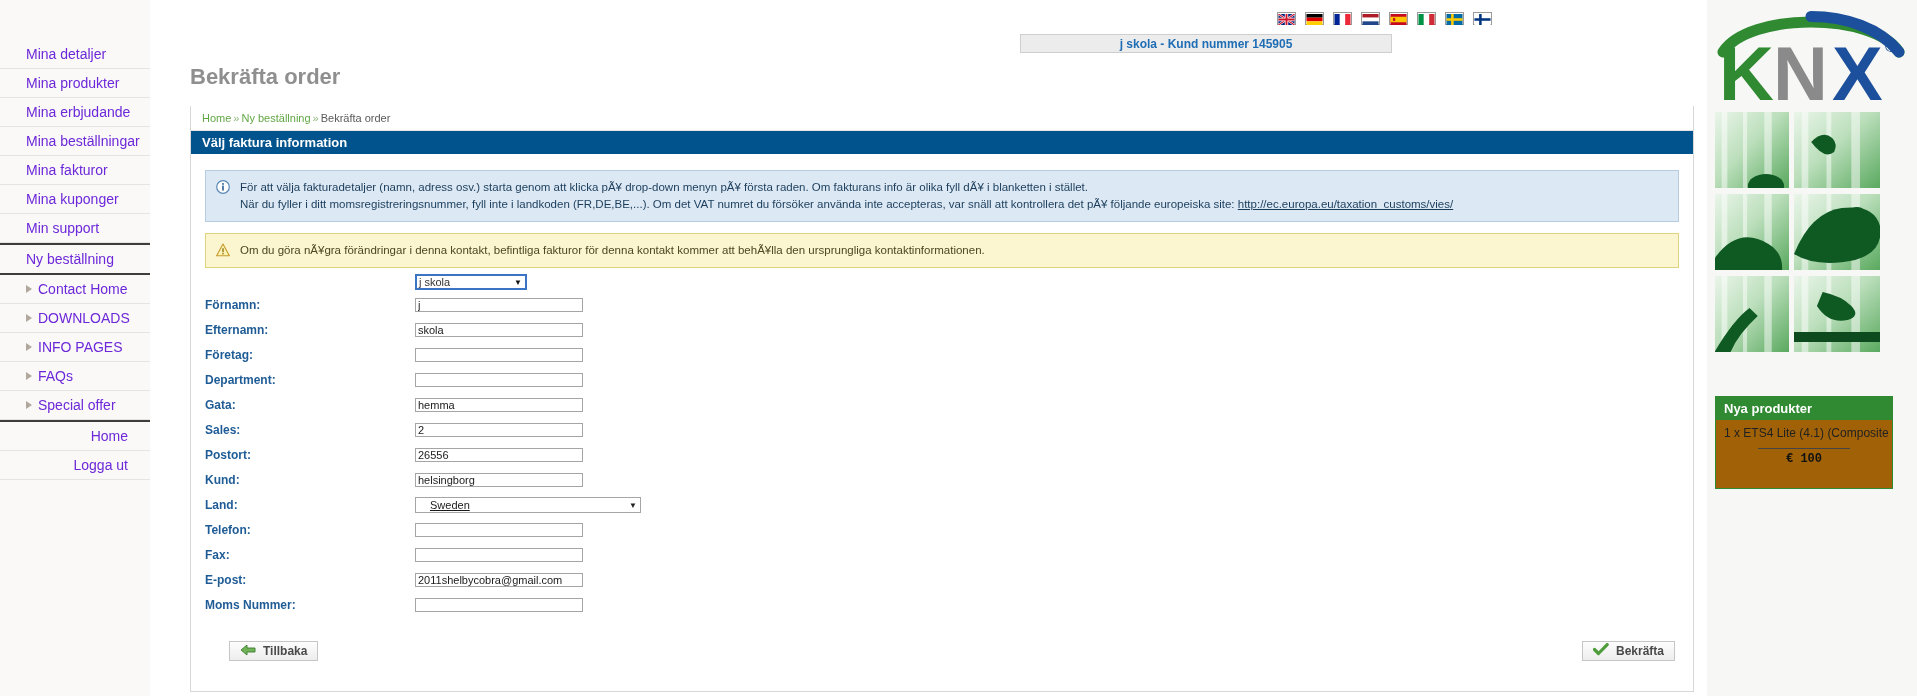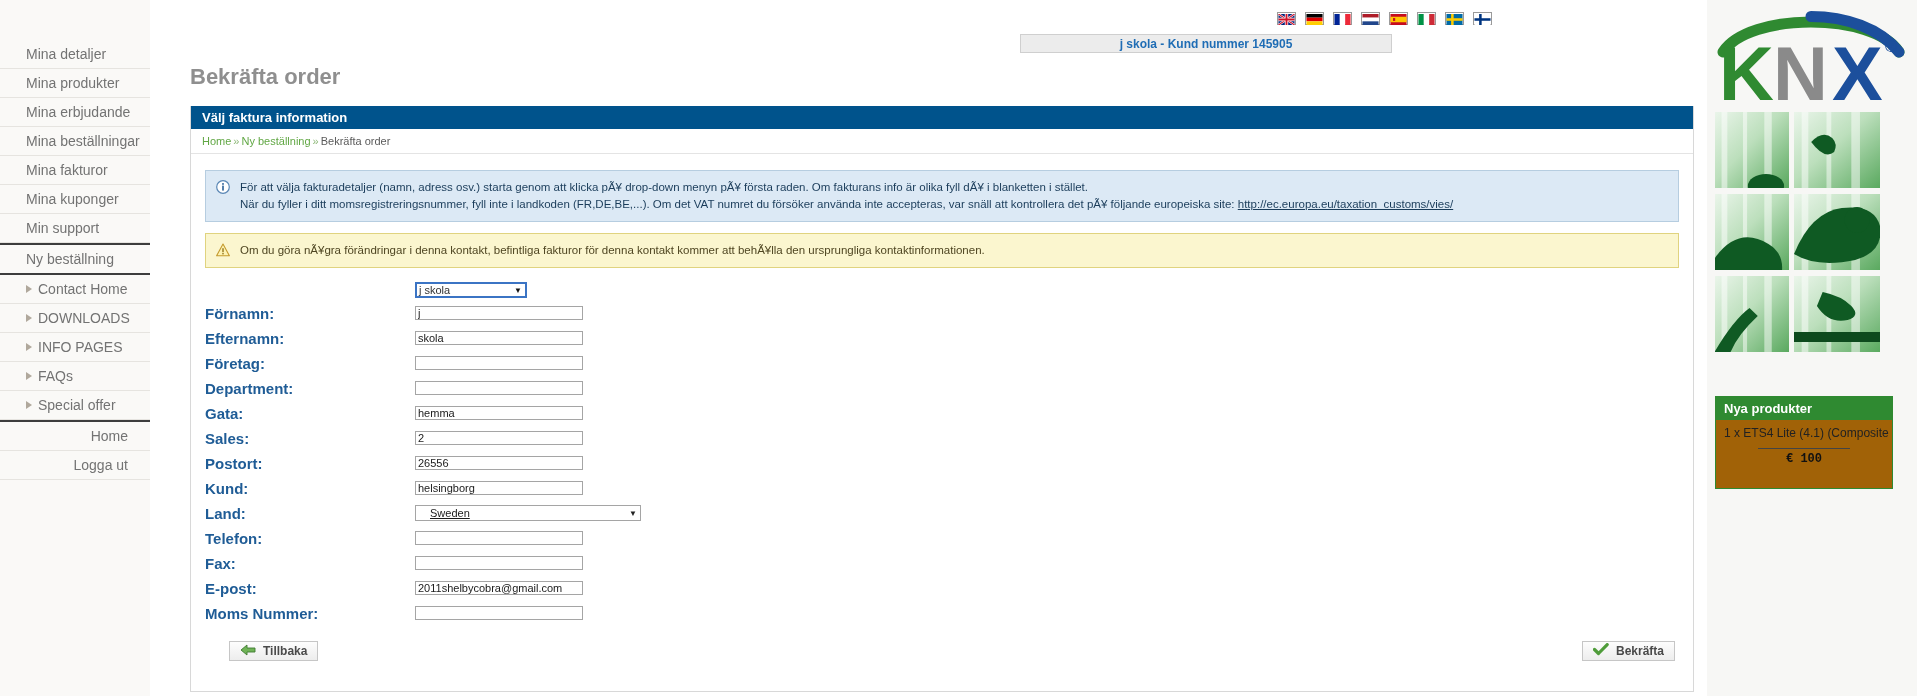--- a/index.html
+++ b/index.html
@@ -16,21 +16,21 @@
   #page{position:relative;width:1917px;height:696px;background:#fff;}
 
   
   #sidebar{
     position:absolute;left:0;top:0;width:150px;height:696px;
     background:#faf9f7;
     padding-top:40px;
     box-sizing:border-box;
   }
   .nav-item{
-    font-size:14px;color:#737373;
+    font-size:14px;color:#6d28d9;
     padding:6px 0 6px 26px;
     border-bottom:1px solid #e6e4e0;
     cursor:pointer;white-space:nowrap;
     line-height:16px;
   }
   .nav-item.strong-top{border-top:2px solid #3d3d3d;}
   .nav-item.strong-bottom{border-bottom:2px solid #3d3d3d;}
   .nav-item.right{text-align:right;padding-right:22px;padding-left:0;}
   .nav-arrow{
     display:inline-block;width:0;height:0;
@@ -91,25 +91,25 @@
     position:relative;
     font-size:11.5px;color:#1a3c5a;line-height:17px;
   }
   .alert.warn{background:#fbf6cf;border-color:#e0d37f;color:#4f4622;margin-top:11px;}
   .alert .ico{
     position:absolute;left:10px;top:9px;width:14px;height:14px;
   }
   .alert a{color:#1a3c5a;}
 
   
-  #form{margin-top:14px;}
+  #form{margin-top:6px;}
   .frow{display:flex;align-items:center;height:18px;margin-bottom:0px;}
   .flabel{
     width:224px;padding-left:14px;box-sizing:border-box;
-    color:#1f5c96;font-weight:bold;font-size:15px;
+    color:#1f5c96;font-weight:bold;font-size:12px;
   }
   .finput{
     width:168px;height:14px;
     border:1px solid #a5a5a5;background:#fff;
     font-family:"Liberation Sans", sans-serif;
     font-size:11px;color:#1a1a1a;
     padding:0 2px;box-sizing:border-box;
     line-height:14px;
   }
   .fselect{
@@ -252,25 +252,25 @@
         </div>
       <div id="customer-bar">
         <span>j skola - Kund nummer 145905</span>
       </div>
     </div>
 
     <h1 id="page-title">Bekräfta order</h1>
 
     <div id="content">
 
-      <div id="panel-header">Välj faktura information</div>
-
       <div id="breadcrumb">
         <a href="#">Home</a><span class="sep">»</span><a href="#">Ny beställning</a><span class="sep">»</span><span class="cur">Bekräfta order</span>
       </div>
+
+      <div id="panel-header">Välj faktura information</div>
 
       <div class="alert">
         <span class="ico">
           <svg viewBox="0 0 14 14" width="14" height="14">
               <circle cx="7" cy="7" r="6.3" fill="#fff" stroke="#5a87b5" stroke-width="1.2"></circle>
               <rect x="6.2" y="5.6" width="1.6" height="5" fill="#2a5f96"></rect>
               <rect x="6.2" y="3.1" width="1.6" height="1.7" fill="#2a5f96"></rect>
             </svg>
         </span>
         <div>För att välja fakturadetaljer (namn, adress osv.) starta genom att klicka pÃ¥ drop-down menyn pÃ¥ första raden. Om fakturans info är olika fyll dÃ¥ i blanketten i stället.</div>

